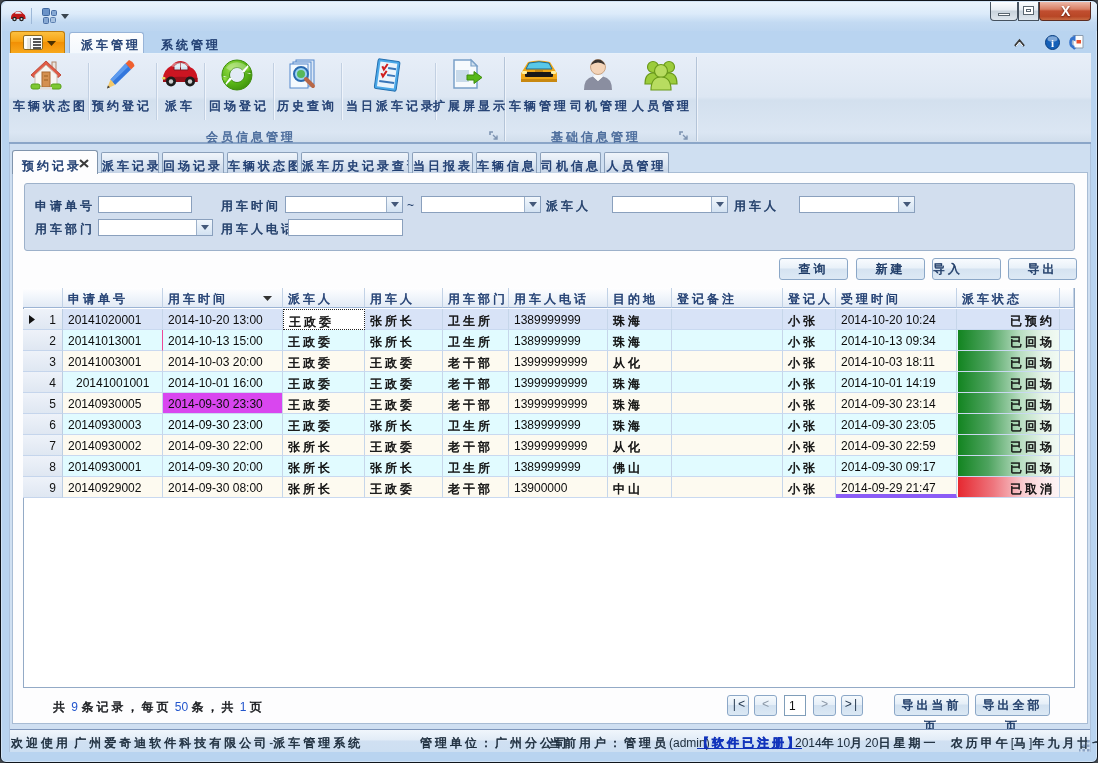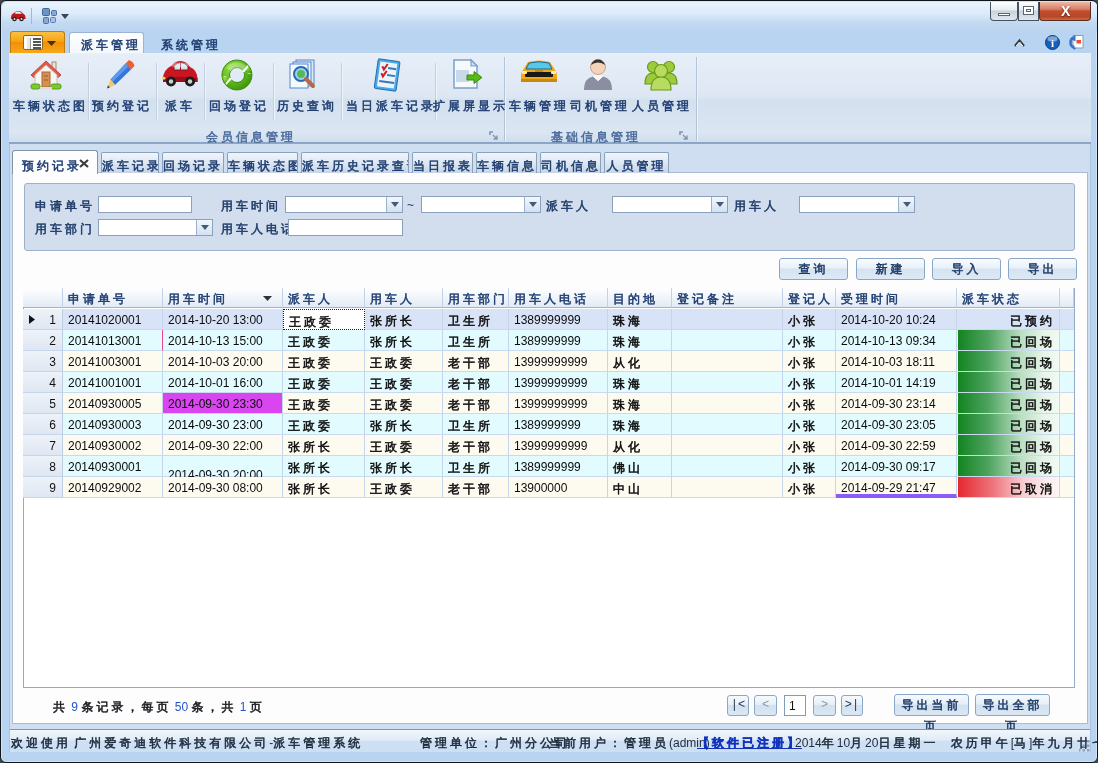--- a/index.html
+++ b/index.html
@@ -282,21 +282,21 @@
 <div class="abs" style="right:0;top:0;width:16px;height:15px;background:linear-gradient(180deg,#f2f7fc,#d3e2f2);border-left:1px solid #9db1ca">
 <svg class="abs" style="left:4px;top:5px" width="8" height="5" viewBox="0 0 8 5">
           <path d="M0 0 L8 0 L4 5 Z" fill="#44597a"></path>
         </svg>
       </div>
     </div>
 <div class="abs" style="left:220px;top:220px;font-size:12px;color:#1d3a66;white-space:nowrap"><i class="c">用车人电话</i></div>
 <div class="abs" style="left:287px;top:218px;width:115px;height:17px;background:#fff;border:1px solid #8aa0bd"></div>
 <div class="abs" style="left:778px;top:257px;width:69px;height:22px;border:1px solid #8ba7c7;border-radius:3px;background:linear-gradient(180deg,#f8fbfe 0%,#e9f1f9 45%,#d5e3f1 50%,#dde9f5 100%);font-size:12px;color:#1d3a66;text-align:center;line-height:21px"><i class="c">查询</i></div>
 <div class="abs" style="left:855px;top:257px;width:69px;height:22px;border:1px solid #8ba7c7;border-radius:3px;background:linear-gradient(180deg,#f8fbfe 0%,#e9f1f9 45%,#d5e3f1 50%,#dde9f5 100%);font-size:12px;color:#1d3a66;text-align:center;line-height:21px"><i class="c">新建</i></div>
-<div class="abs" style="left:931px;top:257px;width:69px;height:22px;border:1px solid #8ba7c7;border-radius:3px;background:linear-gradient(180deg,#f8fbfe 0%,#e9f1f9 45%,#d5e3f1 50%,#dde9f5 100%);font-size:12px;color:#1d3a66;text-align:center;line-height:21px"><i class="c">导入</i></div>
+<div class="abs" style="left:931px;top:257px;width:69px;height:22px;border:1px solid #8ba7c7;border-radius:3px;background:linear-gradient(180deg,#f8fbfe 0%,#e9f1f9 45%,#d5e3f1 50%,#dde9f5 100%);font-size:12px;color:#1d3a66;text-align:left;line-height:21px"><i class="c">导入</i></div>
 <div class="abs" style="left:1007px;top:257px;width:69px;height:22px;border:1px solid #8ba7c7;border-radius:3px;background:linear-gradient(180deg,#f8fbfe 0%,#e9f1f9 45%,#d5e3f1 50%,#dde9f5 100%);font-size:12px;color:#1d3a66;text-align:center;line-height:21px"><i class="c">导出</i></div>
 <div class="abs" style="left:22px;top:287px;width:1052px;height:400px;background:#fff;border:1px solid #93aac6"></div>
 <div class="abs" style="left:22px;top:287px;width:40px;height:20px;background:linear-gradient(180deg,#fefeff 0%,#f0f5fb 50%,#e2eaf5 100%);border-right:1px solid #c2d2e6;border-bottom:1px solid #9cb4d4"></div>
 <div class="abs" style="left:62px;top:287px;width:100px;height:20px;background:linear-gradient(180deg,#fefeff 0%,#f0f5fb 50%,#e2eaf5 100%);border-right:1px solid #c2d2e6;border-bottom:1px solid #9cb4d4">
       <div class="abs navy" style="left:5px;top:3px;font-size:12px;white-space:nowrap"><i class="c">申请单号</i></div>
     </div>
 <div class="abs" style="left:162px;top:287px;width:120px;height:20px;background:linear-gradient(180deg,#fefeff 0%,#f0f5fb 50%,#e2eaf5 100%);border-right:1px solid #c2d2e6;border-bottom:1px solid #9cb4d4">
       <div class="abs navy" style="left:5px;top:3px;font-size:12px;white-space:nowrap"><i class="c">用车时间</i></div>
       <svg class="abs" style="right:10px;top:8px" width="9" height="5" viewBox="0 0 9 5">
         <path d="M0 0 L9 0 L4.5 5 Z" fill="#333"></path>
@@ -437,21 +437,21 @@
     </div>
 <div class="abs" style="left:956px;top:350px;width:103px;height:21px;background:#fdfaf0;border-right:1px solid #c6d6ea;border-bottom:1px solid #c9d9f0">
       <div class="abs" style="left:1px;top:0;width:101px;height:20px;background:linear-gradient(90deg,#128420 0%,#4ea35f 30%,#b9dec2 62%,#e7f4ea 85%,#f1faf3 100%)"></div>
       <div class="abs" style="right:4px;top:4px;font-size:12px;color:#0c0c0c"><i class="c">已回场</i></div>
     </div>
 <div class="abs" style="left:1059px;top:350px;width:14px;height:21px;background:#fdfaf0;border-bottom:1px solid #c9d9f0"></div>
 <div class="abs" style="left:22px;top:371px;width:40px;height:21px;background:linear-gradient(180deg,#eef2f9,#dfe7f2);border-right:1px solid #bccee2;border-bottom:1px solid #c5d5ec">
       <div class="abs" style="right:6px;top:4px;font-size:12px;color:#111">4</div>
     </div>
 <div class="abs" style="left:62px;top:371px;width:100px;height:21px;background:#e1fbff;border-right:1px solid #c6d6ea;border-bottom:1px solid #c9d9f0">
-      <div class="abs" style="left:5px;top:4px;font-size:12px;color:#0c0c0c;white-space:nowrap">20141001001</div>
+      <div class="abs" style="left:13px;top:4px;font-size:12px;color:#0c0c0c;white-space:nowrap">20141001001</div>
     </div>
 <div class="abs" style="left:162px;top:371px;width:120px;height:21px;background:#e1fbff;border-right:1px solid #c6d6ea;border-bottom:1px solid #c9d9f0">
       <div class="abs" style="left:5px;top:4px;font-size:12px;color:#0c0c0c;white-space:nowrap">2014-10-01 16:00</div>
     </div>
 <div class="abs" style="left:282px;top:371px;width:82px;height:21px;background:#e1fbff;border-right:1px solid #c6d6ea;border-bottom:1px solid #c9d9f0">
       <div class="abs" style="left:5px;top:4px;font-size:12px;color:#0c0c0c;white-space:nowrap"><i class="c">王政委</i></div>
     </div>
 <div class="abs" style="left:364px;top:371px;width:78px;height:21px;background:#e1fbff;border-right:1px solid #c6d6ea;border-bottom:1px solid #c9d9f0">
       <div class="abs" style="left:5px;top:4px;font-size:12px;color:#0c0c0c;white-space:nowrap"><i class="c">王政委</i></div>
     </div>
@@ -584,21 +584,21 @@
       <div class="abs" style="right:4px;top:4px;font-size:12px;color:#0c0c0c"><i class="c">已回场</i></div>
     </div>
 <div class="abs" style="left:1059px;top:434px;width:14px;height:21px;background:#fdfaf0;border-bottom:1px solid #c9d9f0"></div>
 <div class="abs" style="left:22px;top:455px;width:40px;height:21px;background:linear-gradient(180deg,#eef2f9,#dfe7f2);border-right:1px solid #bccee2;border-bottom:1px solid #c5d5ec">
       <div class="abs" style="right:6px;top:4px;font-size:12px;color:#111">8</div>
     </div>
 <div class="abs" style="left:62px;top:455px;width:100px;height:21px;background:#e1fbff;border-right:1px solid #c6d6ea;border-bottom:1px solid #c9d9f0">
       <div class="abs" style="left:5px;top:4px;font-size:12px;color:#0c0c0c;white-space:nowrap">20140930001</div>
     </div>
 <div class="abs" style="left:162px;top:455px;width:120px;height:21px;background:#e1fbff;border-right:1px solid #c6d6ea;border-bottom:1px solid #c9d9f0">
-      <div class="abs" style="left:5px;top:12px;font-size:12px;color:#0c0c0c;white-space:nowrap">2014-09-30 20:00</div>
+      <div class="abs" style="left:5px;top:4px;font-size:12px;color:#0c0c0c;white-space:nowrap">2014-09-30 20:00</div>
     </div>
 <div class="abs" style="left:282px;top:455px;width:82px;height:21px;background:#e1fbff;border-right:1px solid #c6d6ea;border-bottom:1px solid #c9d9f0">
       <div class="abs" style="left:5px;top:4px;font-size:12px;color:#0c0c0c;white-space:nowrap"><i class="c">张所长</i></div>
     </div>
 <div class="abs" style="left:364px;top:455px;width:78px;height:21px;background:#e1fbff;border-right:1px solid #c6d6ea;border-bottom:1px solid #c9d9f0">
       <div class="abs" style="left:5px;top:4px;font-size:12px;color:#0c0c0c;white-space:nowrap"><i class="c">张所长</i></div>
     </div>
 <div class="abs" style="left:442px;top:455px;width:66px;height:21px;background:#e1fbff;border-right:1px solid #c6d6ea;border-bottom:1px solid #c9d9f0">
       <div class="abs" style="left:5px;top:4px;font-size:12px;color:#0c0c0c;white-space:nowrap"><i class="c">卫生所</i></div>
     </div>

